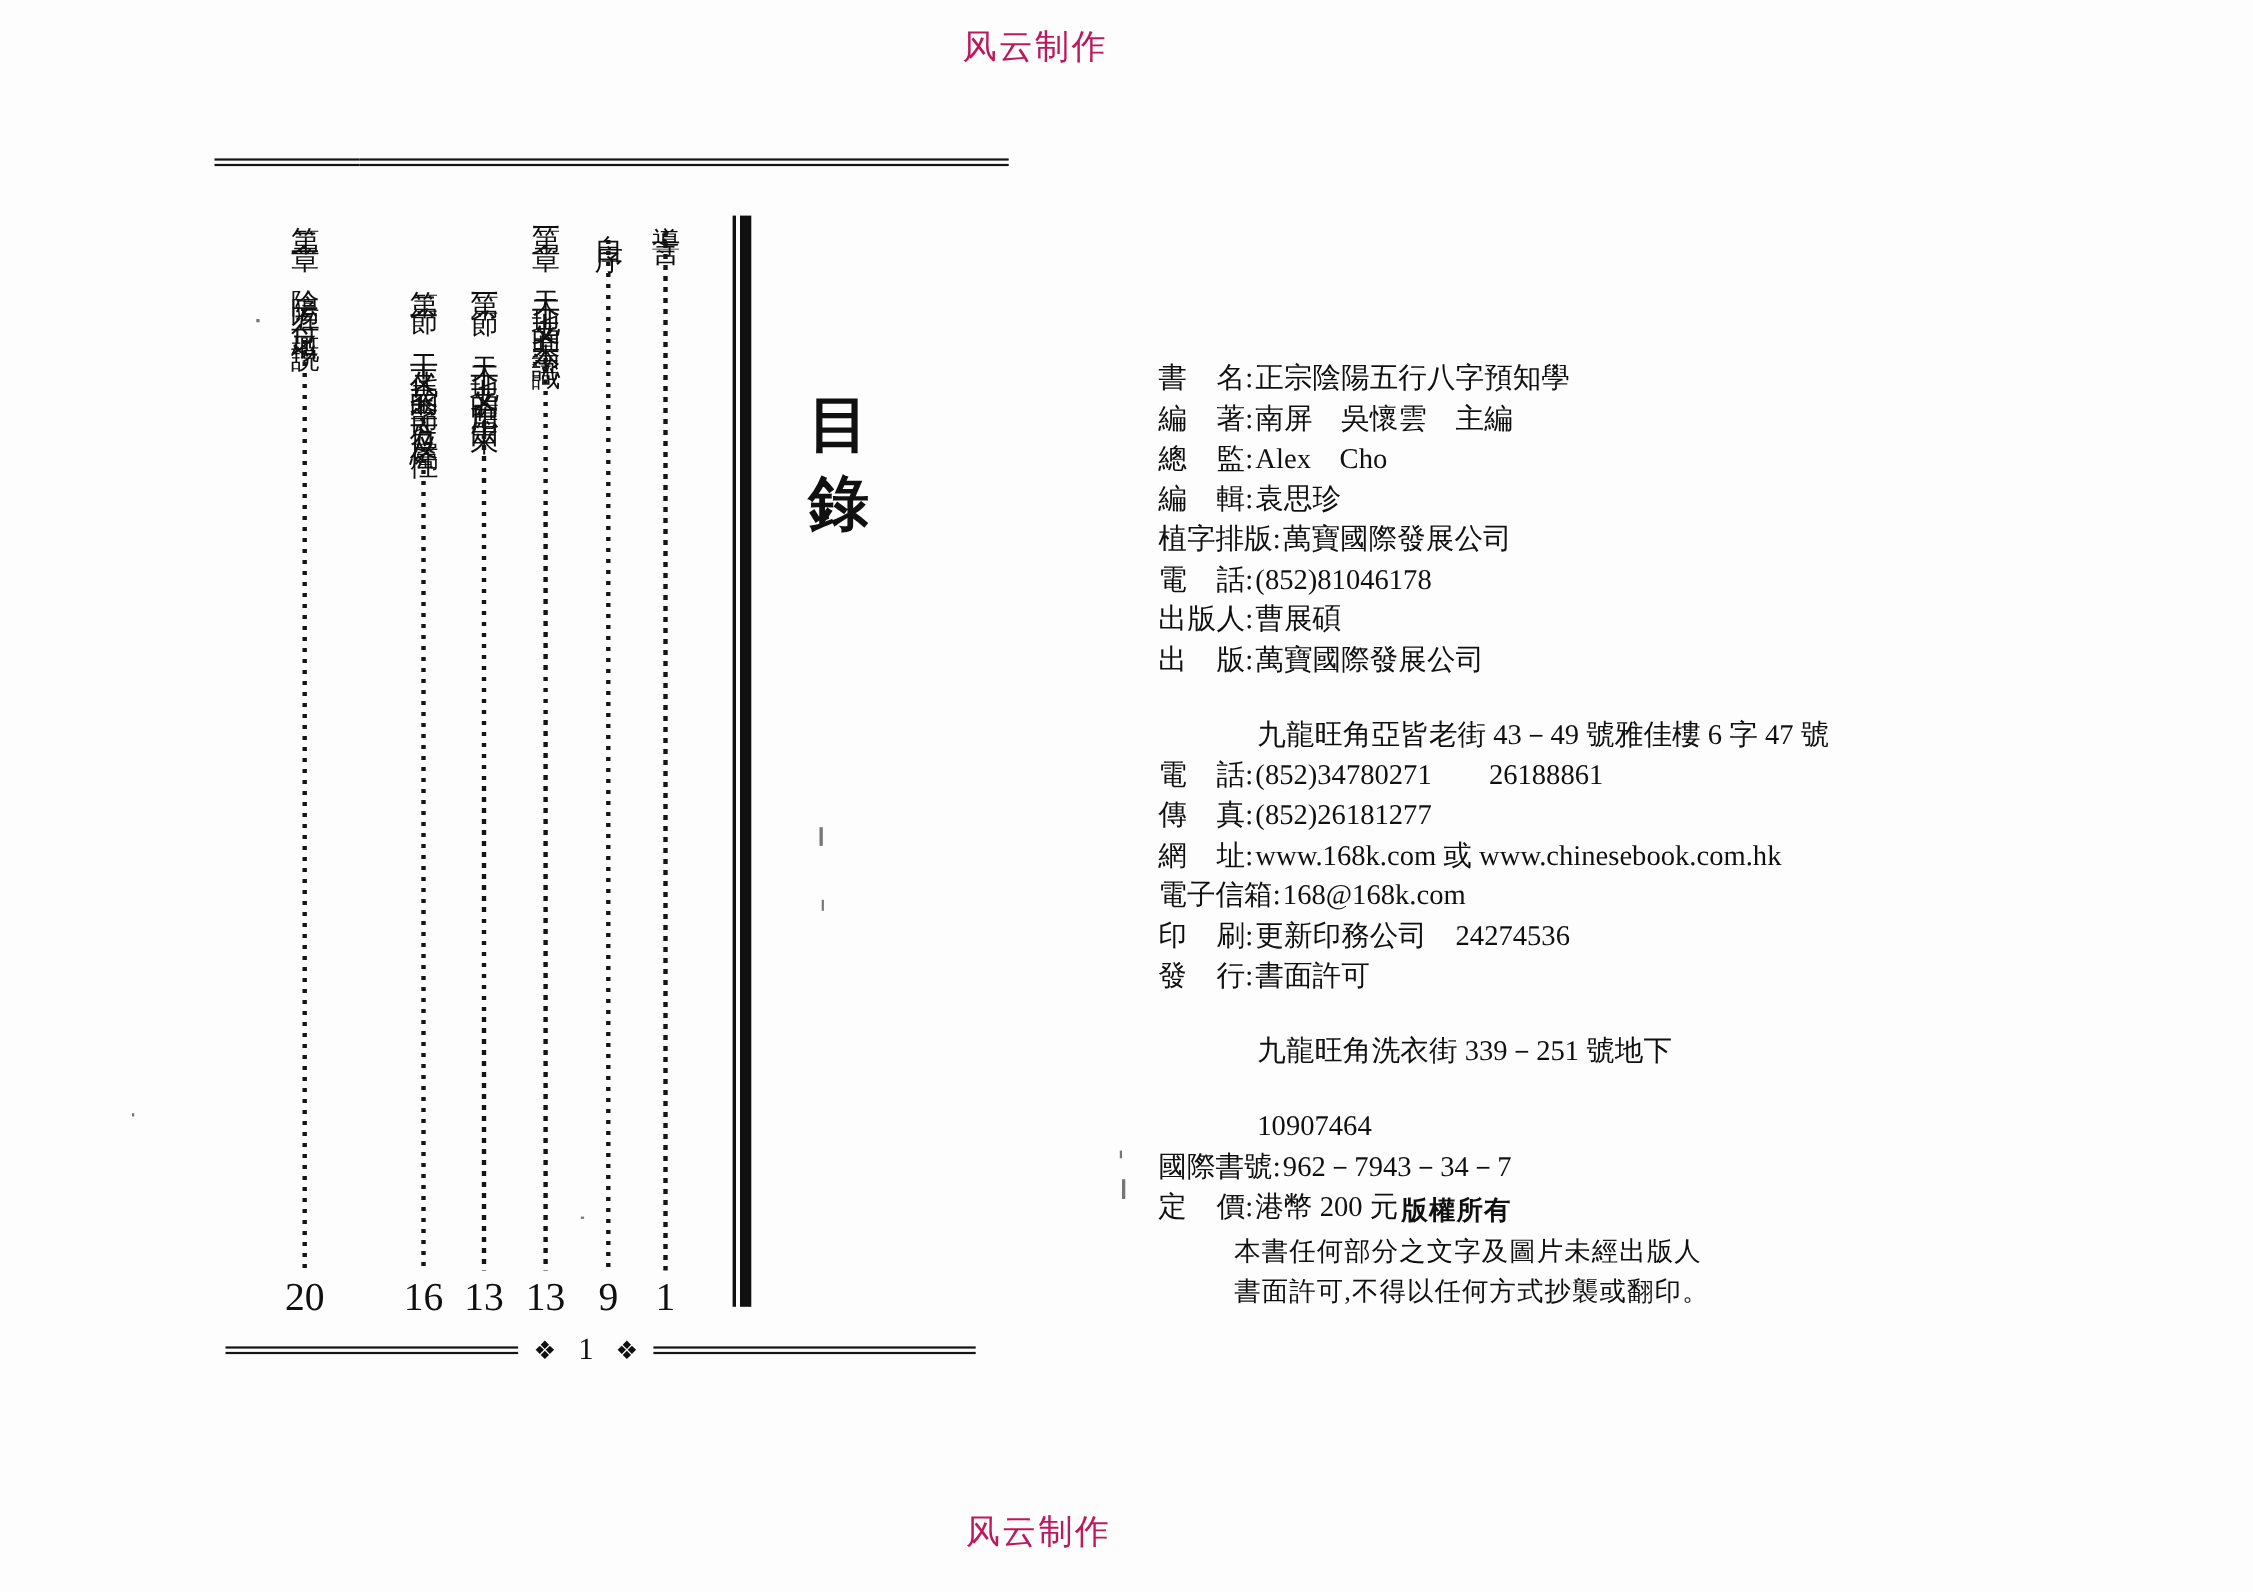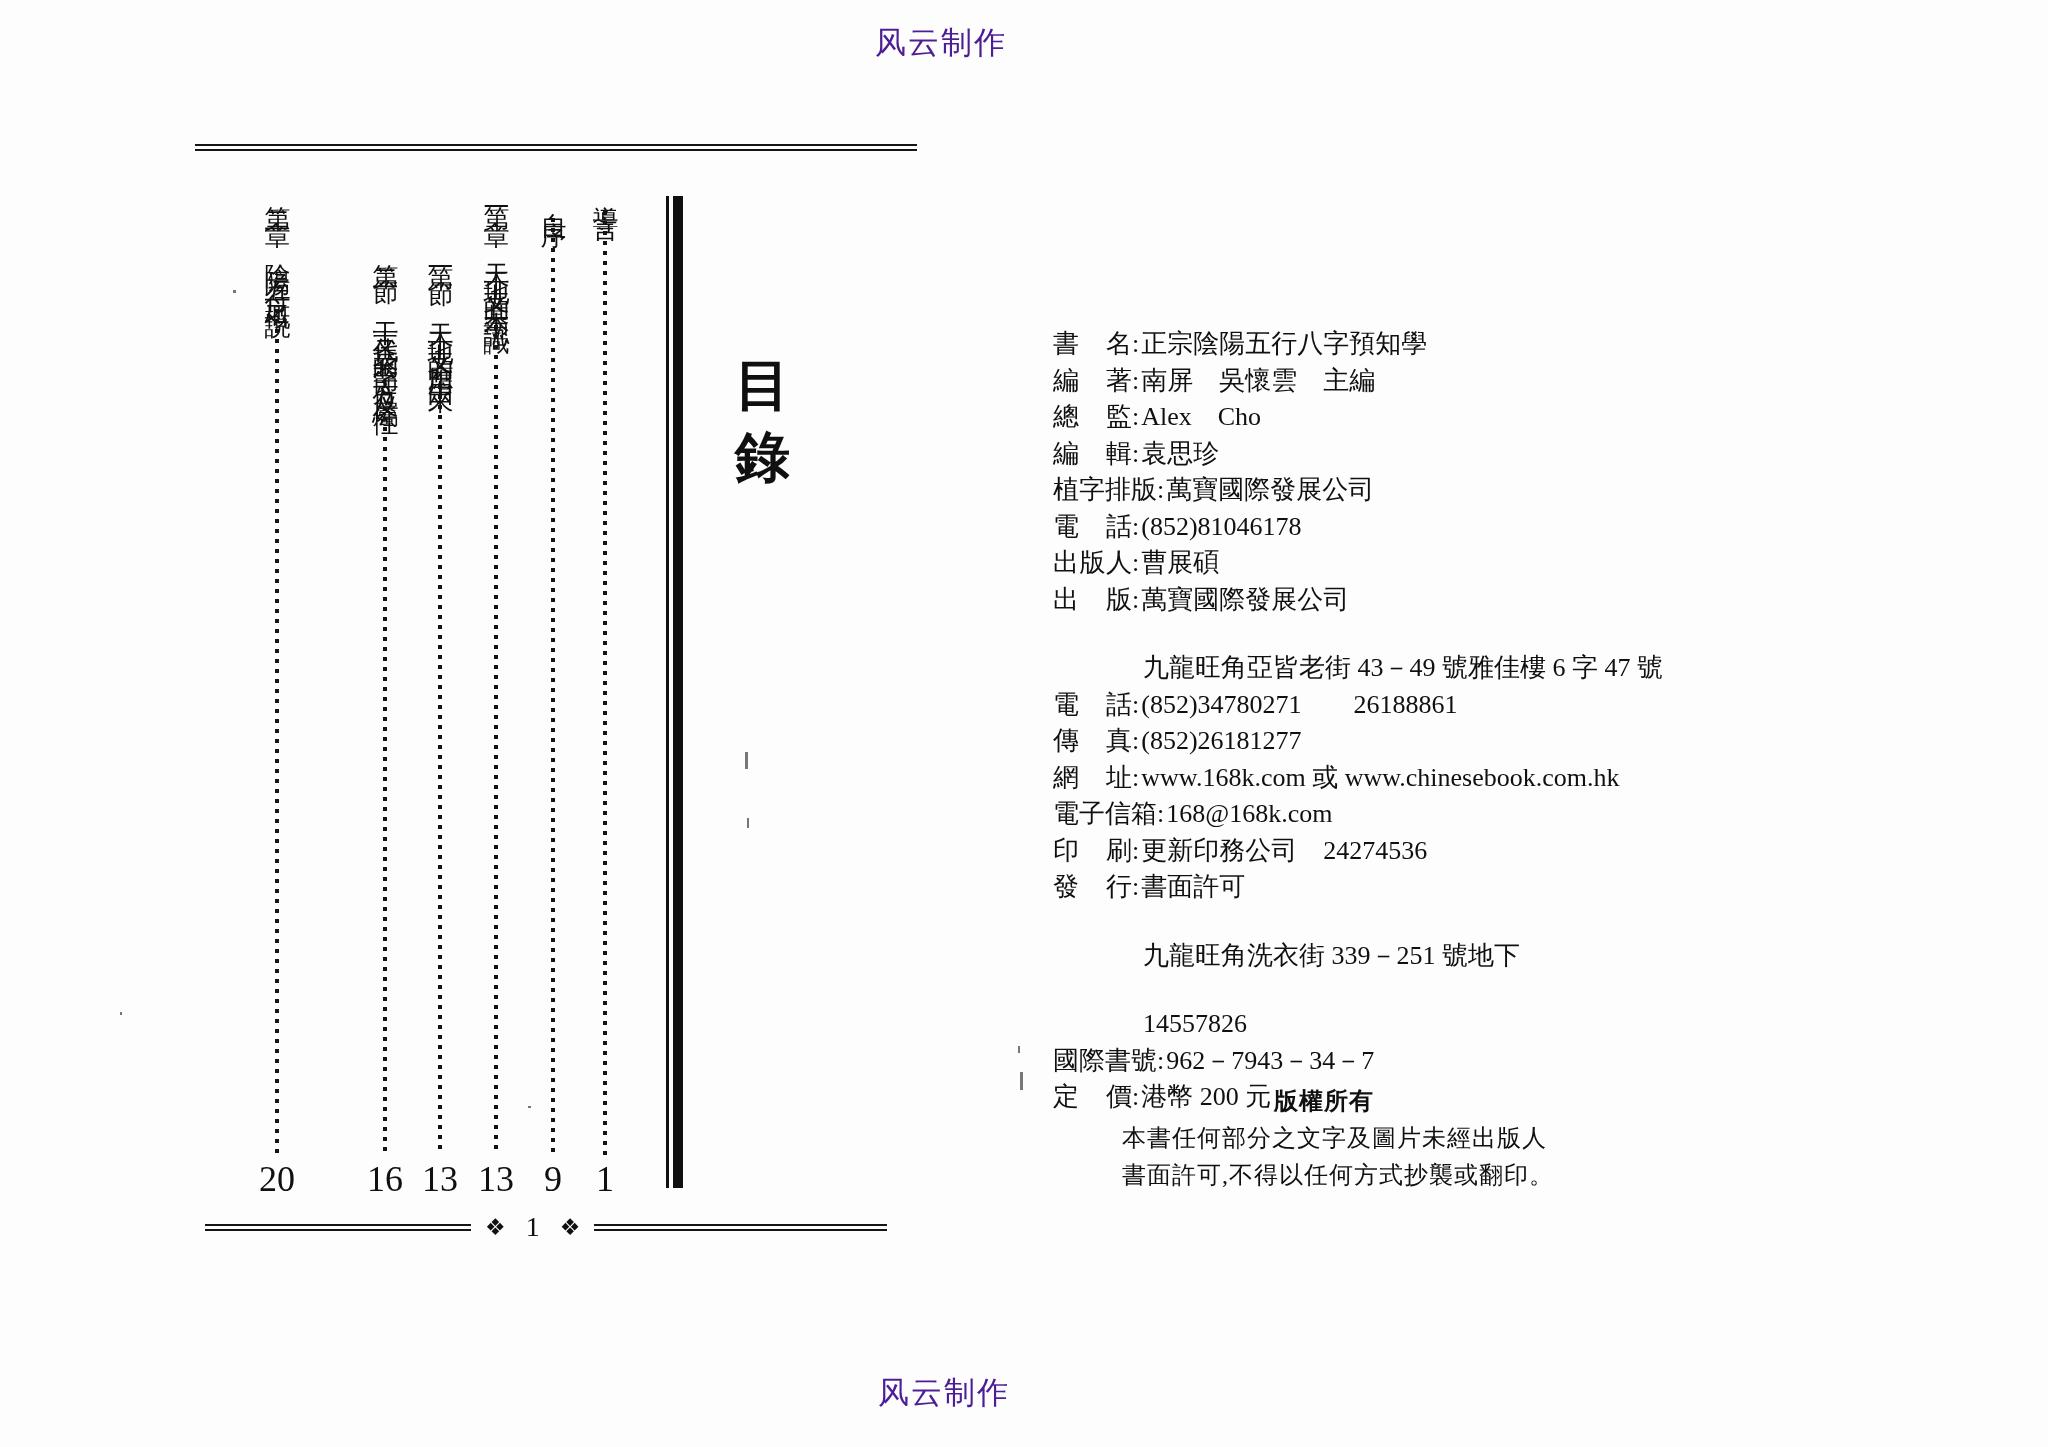--- a/index.html
+++ b/index.html
@@ -4,21 +4,21 @@
 <style>
   html,body{margin:0;padding:0;}
   body{
     width:2048px;height:1447px;position:relative;overflow:hidden;
     background:#fdfdfd;color:#101010;
     font-family:"Liberation Serif","DejaVu Serif",serif;
   }
   
   .watermark{
     position:absolute;font-family:"Liberation Sans","DejaVu Sans",sans-serif;
-    font-size:31px;color:#4c1d95;letter-spacing:2px;white-space:nowrap;
+    font-size:31px;color:#be185d;letter-spacing:2px;white-space:nowrap;
   }
   .wm-top{left:875px;top:22px;}
   .wm-bottom{left:878px;top:1372px;}
   
   .page-header{
     position:absolute;left:195px;top:127px;width:722px;height:40px;
     display:flex;align-items:center;
   }
   .hrule{height:7px;border-top:2px solid #151515;border-bottom:2px solid #151515;box-sizing:border-box;}
   .hrule-left{flex:0 0 132px;}
@@ -252,21 +252,21 @@
         <span>發</span>
         <span>行</span>
       </span>
       <span class="colo-colon">:</span>
       <span class="colo-value">書面許可</span>
     </div>
     <div class="colo-row indent">
       <span class="colo-value">九龍旺角洗衣街 339－251 號地下</span>
     </div>
     <div class="colo-row indent">
-      <span class="colo-value">14557826</span>
+      <span class="colo-value">10907464</span>
     </div>
     <div class="colo-row">
       <span class="colo-label">
         <span>國</span>
         <span>際</span>
         <span>書</span>
         <span>號</span>
       </span>
       <span class="colo-colon">:</span>
       <span class="colo-value">962－7943－34－7</span>

